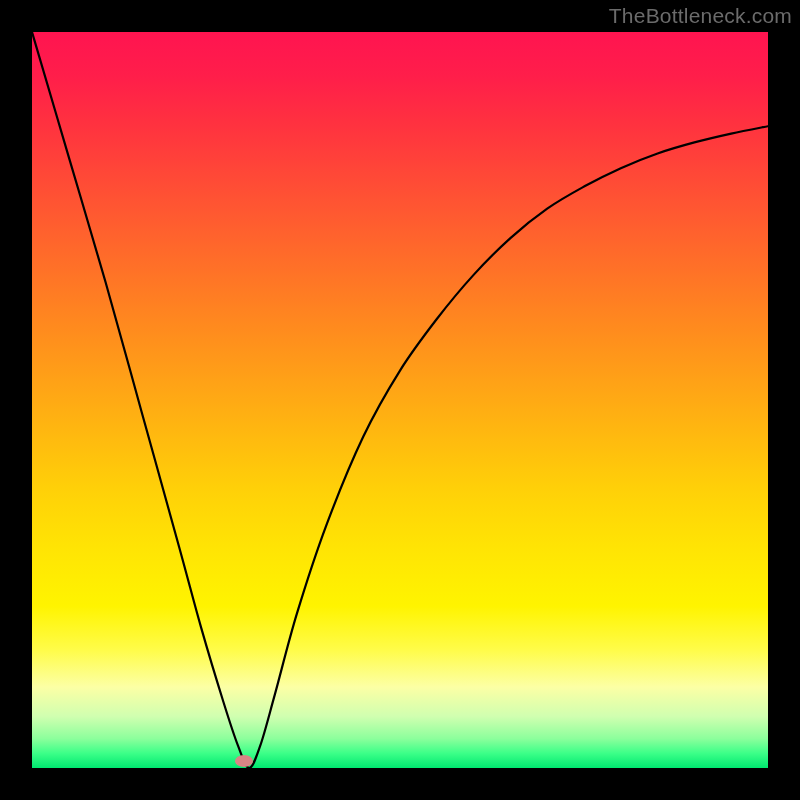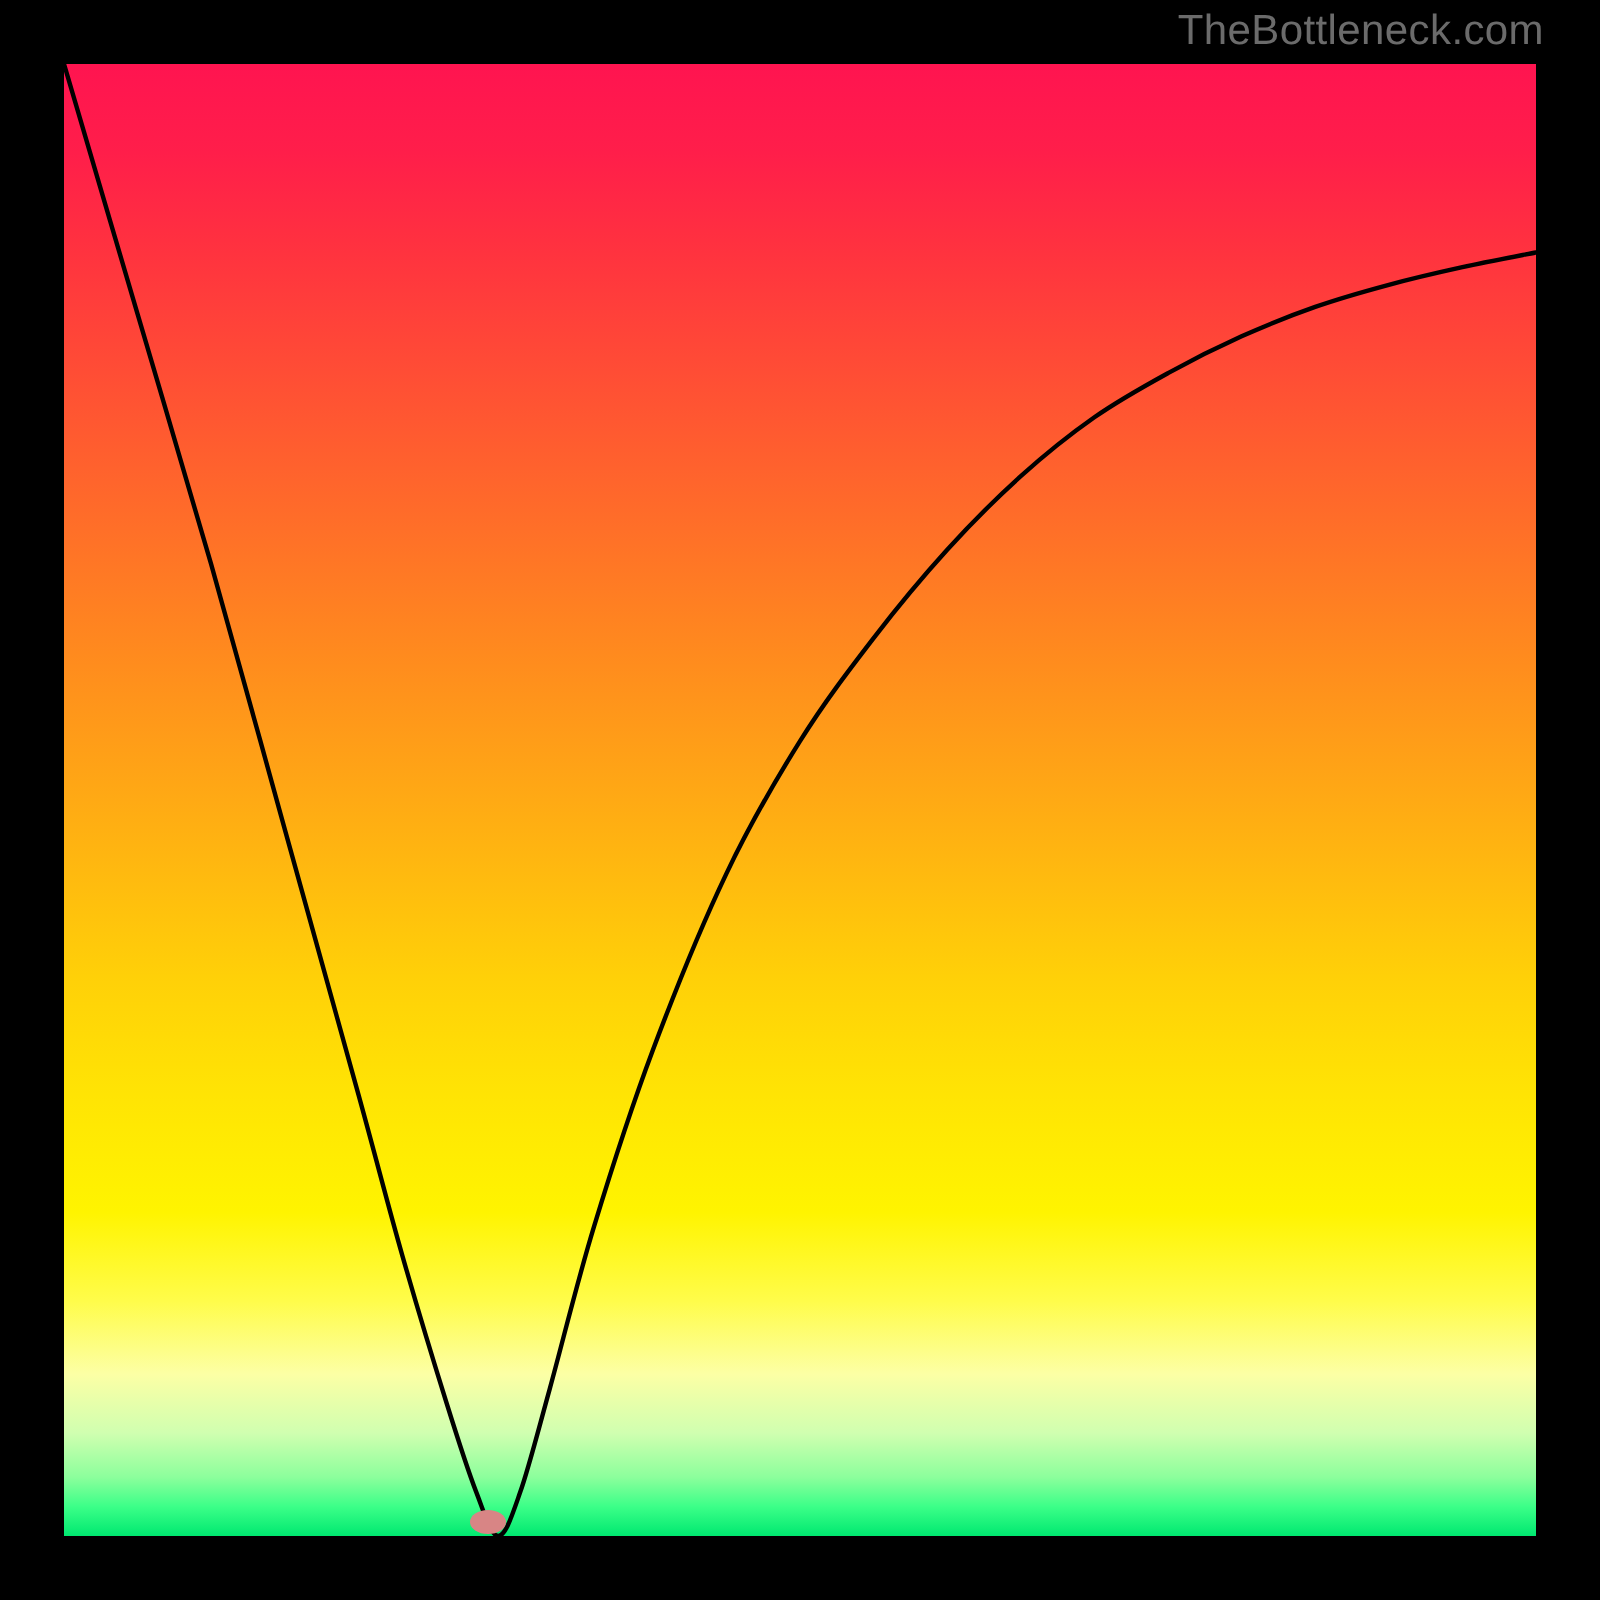--- a/index.html
+++ b/index.html
@@ -44,21 +44,21 @@
       #fcffa5 89%,
       #d0ffb0 93%,
       #8cff9c 96%,
       #3cff88 98%,
       #00e870 100%
     );
   }
   .watermark {
     position: absolute;
     top: 4px;
-    right: 28px;
+    right: 8px;
     color: #6b6b6b;
     font-size: 21px;
     font-weight: 500;
     letter-spacing: 0.2px;
   }
   svg.curve {
     position: absolute;
     inset: 0;
   }
   .pink-marker {

